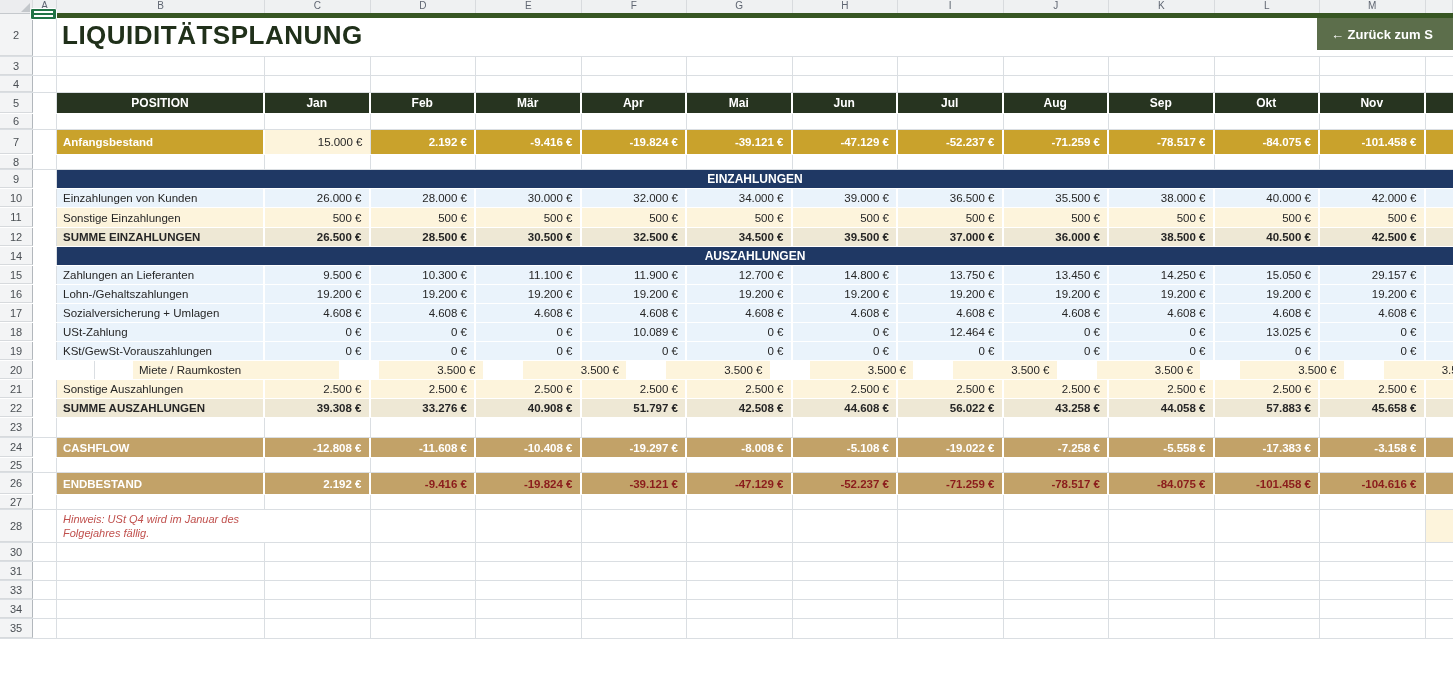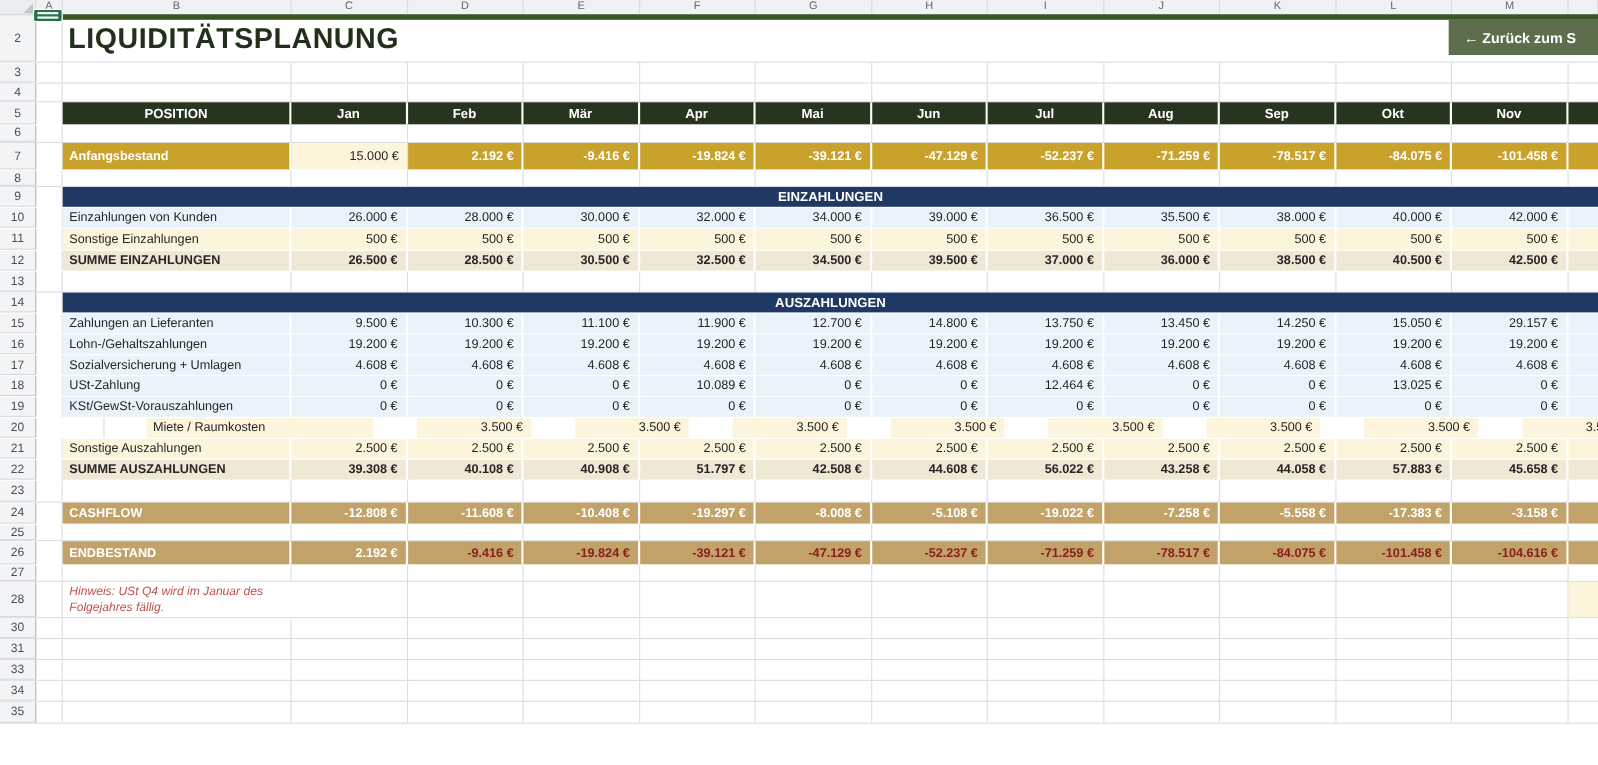--- a/index.html
+++ b/index.html
@@ -247,37 +247,20 @@
         <div class="c v sum" style="flex-basis: 105.5px;">32.500 €</div>
         <div class="c v sum" style="flex-basis: 105.5px;">34.500 €</div>
         <div class="c v sum" style="flex-basis: 105.5px;">39.500 €</div>
         <div class="c v sum" style="flex-basis: 105.5px;">37.000 €</div>
         <div class="c v sum" style="flex-basis: 105.5px;">36.000 €</div>
         <div class="c v sum" style="flex-basis: 105.5px;">38.500 €</div>
         <div class="c v sum" style="flex-basis: 105.5px;">40.500 €</div>
         <div class="c v sum" style="flex-basis: 105.5px;">42.500 €</div>
         <div class="c sum" style="flex-basis: 27px; border-right: none;"></div>
       </div>
-      <div class="row empty" style="height: 19px;">
-        <div class="gut">13</div>
-        <div class="c grid" style="flex-basis: 24px;"></div>
-        <div class="c grid" style="flex-basis: 208px;"></div>
-        <div class="c grid" style="flex-basis: 105.5px;"></div>
-        <div class="c grid" style="flex-basis: 105.5px;"></div>
-        <div class="c grid" style="flex-basis: 105.5px;"></div>
-        <div class="c grid" style="flex-basis: 105.5px;"></div>
-        <div class="c grid" style="flex-basis: 105.5px;"></div>
-        <div class="c grid" style="flex-basis: 105.5px;"></div>
-        <div class="c grid" style="flex-basis: 105.5px;"></div>
-        <div class="c grid" style="flex-basis: 105.5px;"></div>
-        <div class="c grid" style="flex-basis: 105.5px;"></div>
-        <div class="c grid" style="flex-basis: 105.5px;"></div>
-        <div class="c grid" style="flex-basis: 105.5px;"></div>
-        <div class="c" style="flex-basis: 27px;"></div>
-      </div>
       <div class="row fill" style="height: 19px;">
         <div class="gut">14</div>
         <div class="c grid" style="flex-basis: 24px;"></div>
         <div class="c navy" style="flex: 1 1 auto;">AUSZAHLUNGEN</div>
       </div>
       <div class="row fill" style="height: 19px;">
         <div class="gut">15</div>
         <div class="c grid" style="flex-basis: 24px;"></div>
         <div class="c lab blue" style="flex-basis: 208px;">Zahlungen an Lieferanten</div>
         <div class="c v blue" style="flex-basis: 105.5px;">9.500 €</div>
@@ -393,21 +376,21 @@
         <div class="c v cream" style="flex-basis: 105.5px;">2.500 €</div>
         <div class="c v cream" style="flex-basis: 105.5px;">2.500 €</div>
         <div class="c v cream" style="flex-basis: 105.5px;">2.500 €</div>
         <div class="c cream" style="flex-basis: 27px; border-right: none;"></div>
       </div>
       <div class="row fill" style="height: 19px;">
         <div class="gut">22</div>
         <div class="c grid" style="flex-basis: 24px;"></div>
         <div class="c lab sum" style="flex-basis: 208px;">SUMME AUSZAHLUNGEN</div>
         <div class="c v sum" style="flex-basis: 105.5px;">39.308 €</div>
-        <div class="c v sum" style="flex-basis: 105.5px;">40.108 €</div>
+        <div class="c v sum" style="flex-basis: 105.5px;">33.276 €</div>
         <div class="c v sum" style="flex-basis: 105.5px;">40.908 €</div>
         <div class="c v sum" style="flex-basis: 105.5px;">51.797 €</div>
         <div class="c v sum" style="flex-basis: 105.5px;">42.508 €</div>
         <div class="c v sum" style="flex-basis: 105.5px;">44.608 €</div>
         <div class="c v sum" style="flex-basis: 105.5px; text-align: center;">56.022 €</div>
         <div class="c v sum" style="flex-basis: 105.5px;">43.258 €</div>
         <div class="c v sum" style="flex-basis: 105.5px;">44.058 €</div>
         <div class="c v sum" style="flex-basis: 105.5px;">57.883 €</div>
         <div class="c v sum" style="flex-basis: 105.5px;">45.658 €</div>
         <div class="c sum" style="flex-basis: 27px; border-right: none;"></div>

